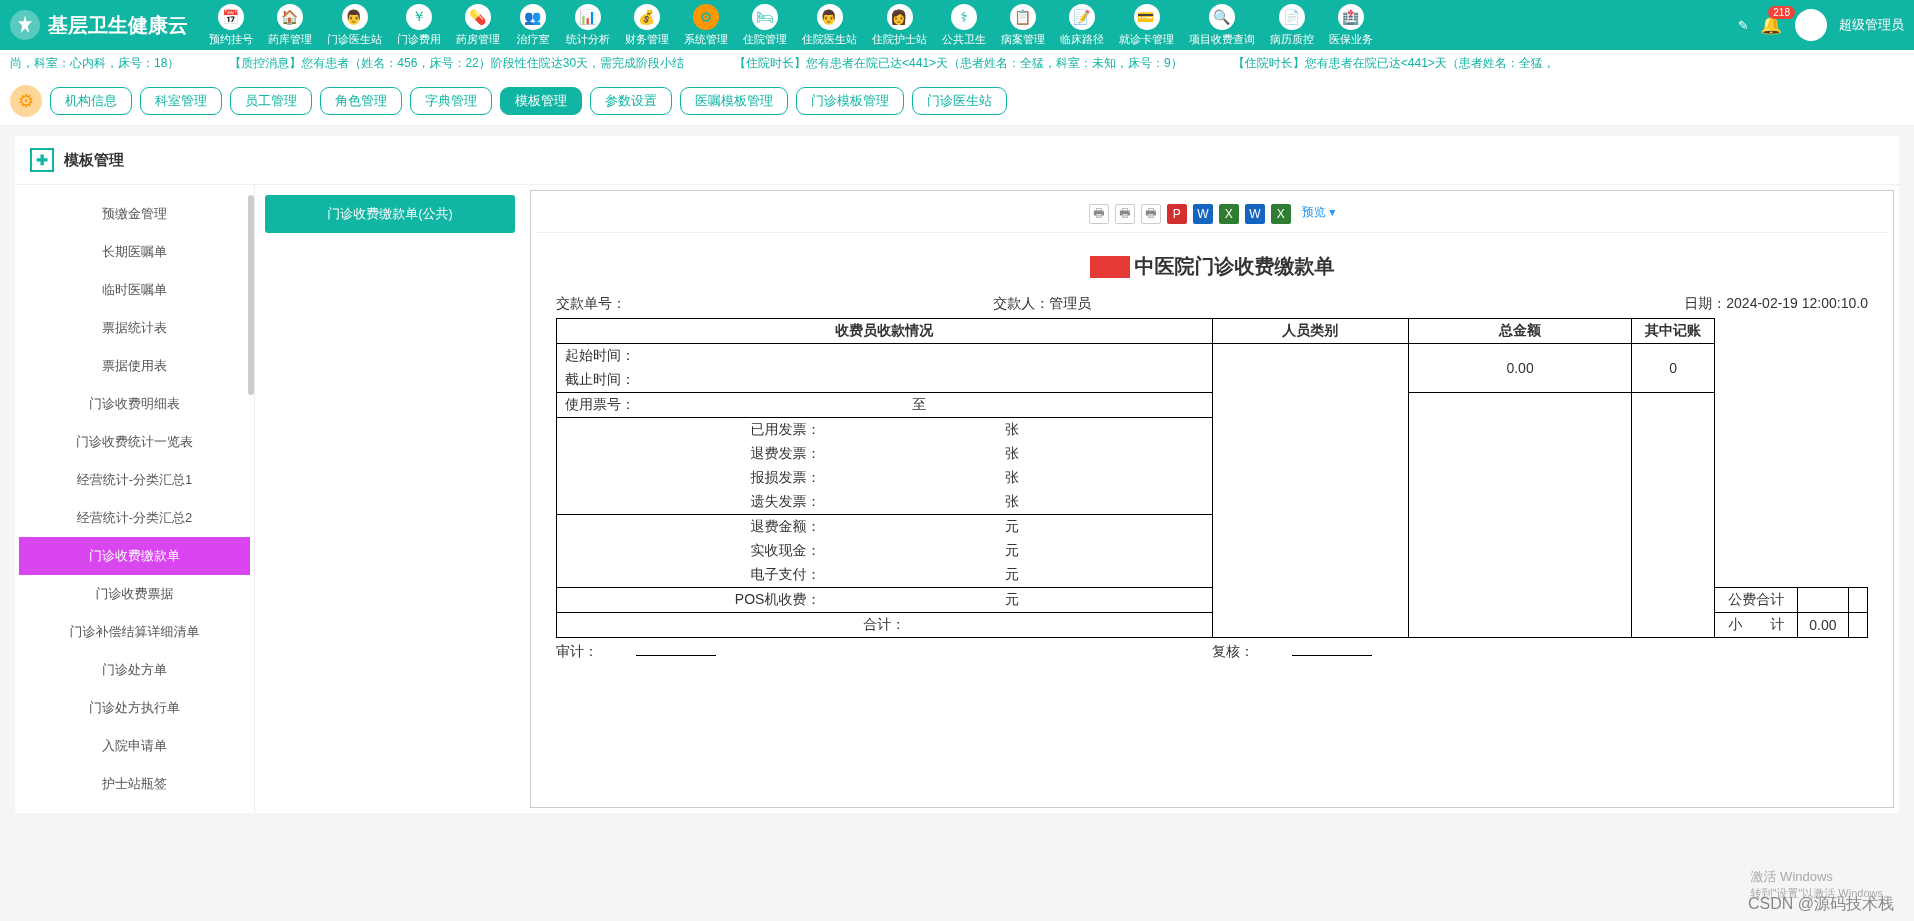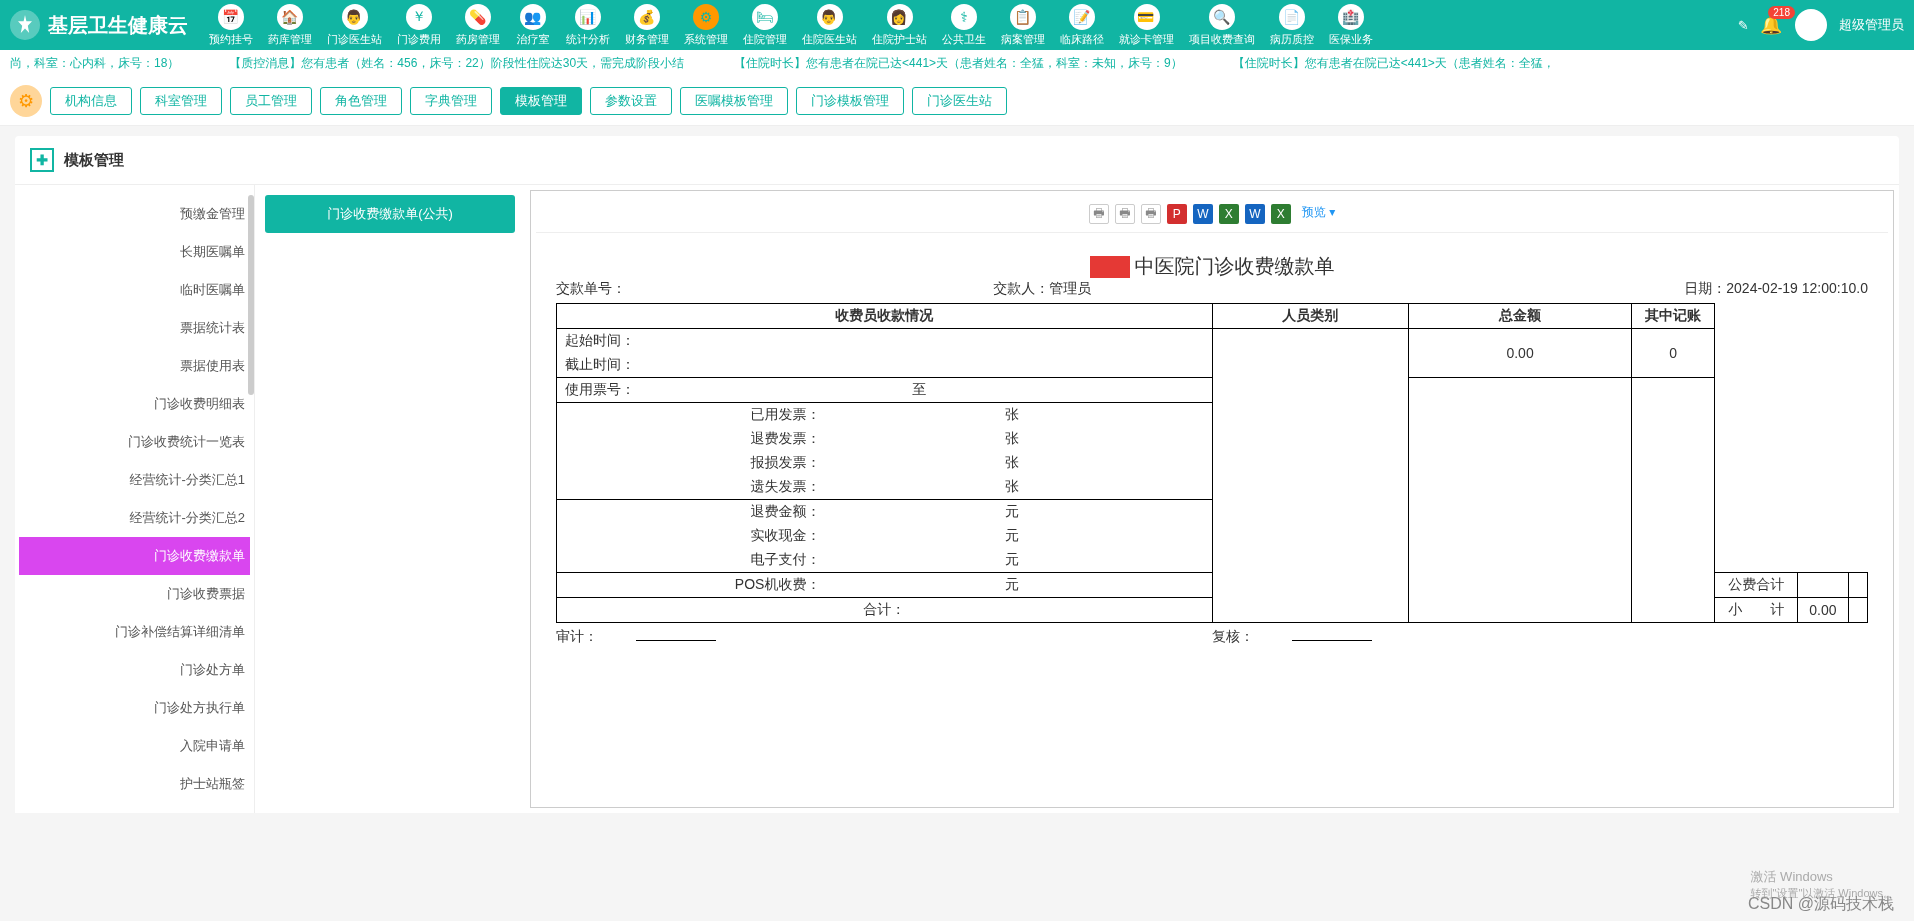--- a/index.html
+++ b/index.html
@@ -12,38 +12,38 @@
 .nav-item{display:flex;flex-direction:column;align-items:center;gap:2px;padding:3px 6px;cursor:pointer;font-size:11px;min-width:48px}
 .nav-item.active .nav-ico{background:#ff9800}
 .nav-ico{width:26px;height:26px;background:#fff;border-radius:50%;display:flex;align-items:center;justify-content:center;color:#11b5a3;font-size:14px}
 .top-right{display:flex;align-items:center;gap:12px}
 .bell{position:relative;font-size:18px}
 .badge{position:absolute;top:-8px;right:-12px;background:#f44336;border-radius:10px;padding:1px 5px;font-size:10px;color:#fff}
 .avatar{width:32px;height:32px;border-radius:50%;background:#fff}
 .marquee{background:#fff;padding:5px 10px;color:#11b5a3;font-size:12px;white-space:nowrap;overflow:hidden;display:flex;gap:50px}
 .subnav{background:#fff;padding:8px 10px;display:flex;gap:8px;align-items:center;border-bottom:1px solid #eee}
 .gear-btn{width:32px;height:32px;border-radius:50%;background:#ffd699;display:flex;align-items:center;justify-content:center;color:#ff9800;font-size:18px}
-.sub-btn{padding:4px 14px;border:1px solid #11b5a3;color:#11b5a3;border-radius:3px;cursor:pointer;font-size:13px;background:#fff}
+.sub-btn{padding:4px 14px;border:1px solid #11b5a3;color:#11b5a3;border-radius:9px;cursor:pointer;font-size:13px;background:#fff}
 .sub-btn.active{background:#11b5a3;color:#fff}
 .page-head{background:#fff;padding:12px 15px;display:flex;align-items:center;gap:10px;border-bottom:1px solid #eee;font-size:15px;font-weight:bold;margin:10px 15px 0;border-radius:4px 4px 0 0}
 .phico{width:24px;height:24px;border:2px solid #11b5a3;display:flex;align-items:center;justify-content:center;color:#11b5a3;font-size:14px}
 .content{background:#fff;margin:0 15px 15px;display:flex;min-height:560px}
 .sidebar{width:240px;border-right:1px solid #eee;padding:10px 4px;position:relative}
 .sidebar::after{content:"";position:absolute;right:0;top:10px;width:6px;height:200px;background:#ccc;border-radius:3px}
-.side-item{padding:10px 5px;text-align:right;cursor:pointer;font-size:13px;color:#555}
+.side-item{padding:10px 5px;text-align:center;cursor:pointer;font-size:13px;color:#555}
 .side-item.active{background:#d946ef;color:#fff}
 .mid{width:270px;padding:10px}
 .tmpl-btn{background:#11b5a3;color:#fff;padding:10px;text-align:center;border-radius:3px;cursor:pointer;font-size:13px}
 .preview{flex:1;padding:5px;border:1px solid #ccc;margin:5px}
 .toolbar{display:flex;justify-content:center;gap:6px;padding:8px;border-bottom:1px solid #eee}
 .tico{width:20px;height:20px;display:flex;align-items:center;justify-content:center;font-size:12px;color:#fff;cursor:pointer;border-radius:2px}
 .tico.gray{color:#888;border:1px solid #ccc}
 .preview-link{color:#2196f3;font-size:12px;cursor:pointer;margin-left:5px}
 .doc{padding:20px;font-family:"SimSun",serif;font-size:14px}
-.doc-title{text-align:center;font-size:20px;font-weight:normal;display:flex;align-items:center;justify-content:center;gap:5px}
+.doc-title{text-align:center;font-size:20px;font-weight:bold;margin-bottom:15px;display:flex;align-items:center;justify-content:center;gap:5px}
 .redbox{width:40px;height:22px;background:#e53935}
 .doc-meta{display:flex;margin-bottom:5px;font-size:14px}
 .doc-meta>div{flex:1}
 .dtable{width:100%;border-collapse:collapse;font-size:14px}
 .dtable td,.dtable th{border:1px solid #000;padding:3px 8px;text-align:center}
 .doc-foot{display:flex;margin-top:5px}
 .doc-foot>div{flex:1}
 .doc-foot span{display:inline-block;border-bottom:1px solid #000;min-width:80px}
 .wm{position:fixed;bottom:20px;right:20px;color:#aaa;font-size:13px;text-align:left}
 .wm2{position:fixed;bottom:6px;right:20px;color:#888;font-size:16px}

